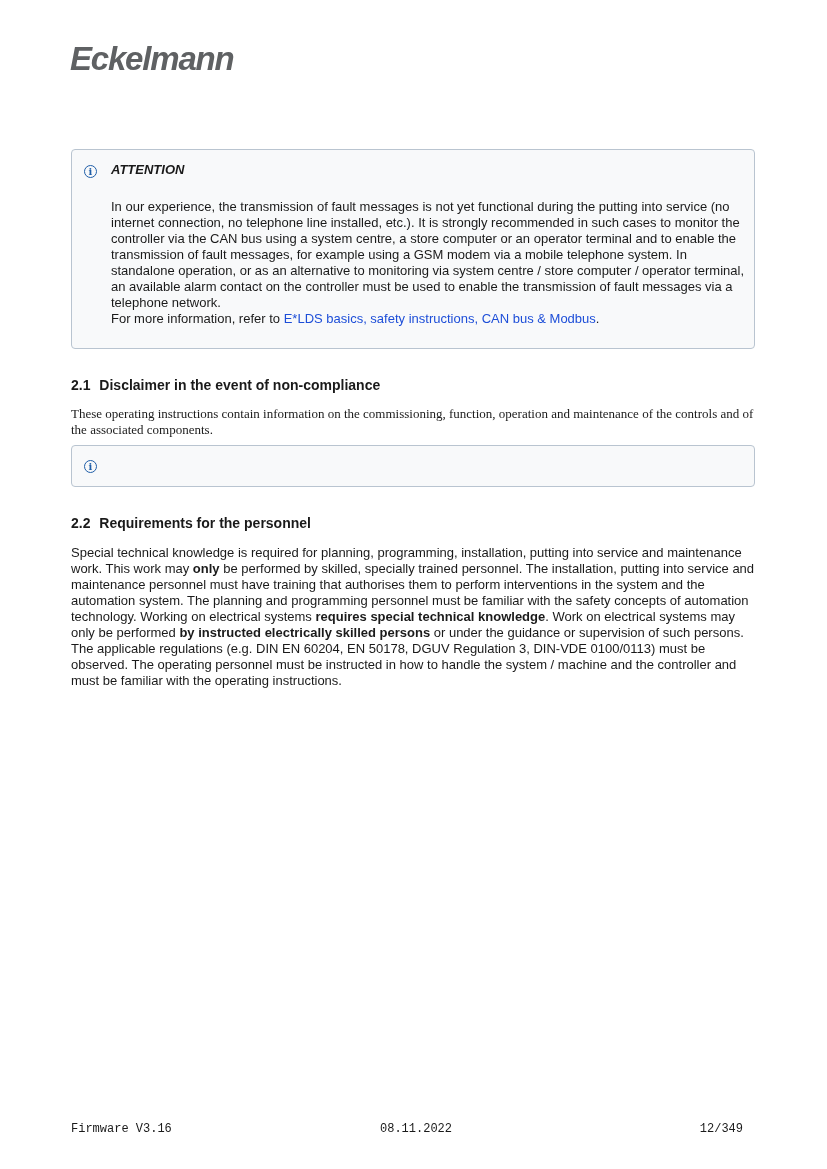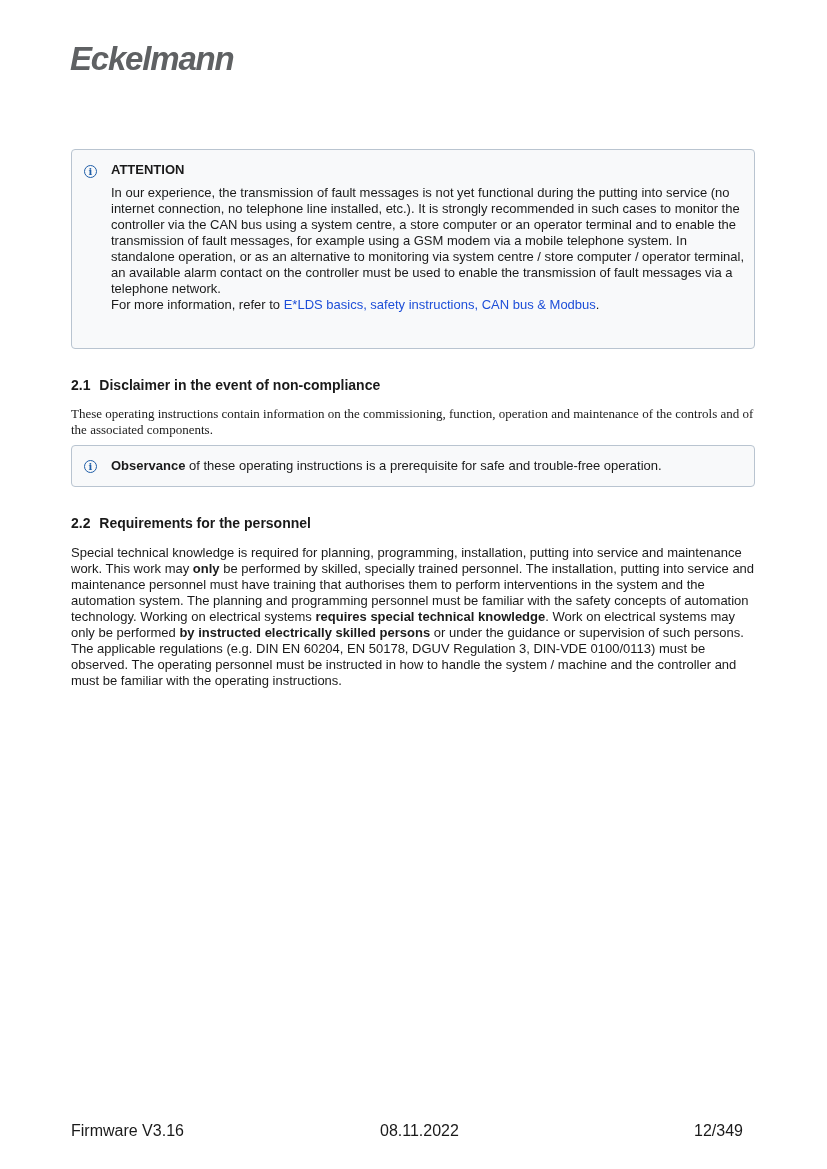--- a/index.html
+++ b/index.html
@@ -27,38 +27,38 @@
     font-family: "DejaVu Serif", serif;
   }
   .note-attention .info-icon { left: 12px; top: 15px; }
   .note-observance .info-icon { left: 12px; top: 14px; }
   .note-body {
     position: absolute; left: 39px; right: 10px;
     font-size: 13px; line-height: 16px;
   }
   .note-attention .note-body { top: 12px; }
   .note-observance .note-body { top: 12px; }
-  .note-title { font-weight: 700; margin-bottom: 7px; }
+  .note-title { font-weight: 700; margin-bottom: 21px; font-style: italic; }
   .note-subtitle { font-weight: 700; }
   .link { color: #1d4ed8; text-decoration: none; }
   h2 {
     position: absolute; left: 71px; margin: 0; font-size: 14px; font-weight: 700;
   }
   h2 .num { margin-right: 5px; }
   .h21 { top: 377px; }
   .h22 { top: 515px; }
   .para {
     position: absolute; left: 71px; width: 690px; margin: 0;
     font-size: 13px; line-height: 16px;
   }
   .p21 { top: 406px; font-family: Liberation Serif, serif; }
   .p22 { top: 545px; }
   b { font-weight: 700; }
   .footer {
-    position: absolute; top: 1122px; font-size: 16px; color: #1a1a1a;
+    position: absolute; top: 1122px; font-size: 12px; color: #1a1a1a; font-family: Liberation Mono, monospace;
   }
   .f-left { left: 71px; }
   .f-center { left: 380px; }
   .f-right { right: 84px; }
 </style>
 </head>
 <body>
 
 <div class="logo">Eckelmann</div>
 
@@ -69,21 +69,20 @@
     <div>In our experience, the transmission of fault messages is not yet functional during the putting into service (no internet connection, no telephone line installed, etc.). It is strongly recommended in such cases to monitor the controller via the CAN bus using a system centre, a store computer or an operator terminal and to enable the transmission of fault messages, for example using a GSM modem via a mobile telephone system. In standalone operation, or as an alternative to monitoring via system centre / store computer / operator terminal, an available alarm contact on the controller must be used to enable the transmission of fault messages via a telephone network.</div>
     <div><span>For more information, refer to </span><a class="link" href="#">E*LDS basics, safety instructions, CAN bus &amp; Modbus</a><span>.</span></div>
   </div>
 </div>
 
 <h2 class="h21"><span class="num">2.1</span> <span>Disclaimer in the event of non-compliance</span></h2>
 <p class="para p21">These operating instructions contain information on the commissioning, function, operation and maintenance of the controls and of the associated components.</p>
 
 <div class="note note-observance">
   <span class="info-icon">i</span>
-  <div class="note-body"><b>Observance</b><span> of these operating instructions is a prerequisite for safe and trouble-free operation.</span></div>
 </div>
 
 <h2 class="h22"><span class="num">2.2</span> <span>Requirements for the personnel</span></h2>
 <p class="para p22"><span>Special technical knowledge is required for planning, programming, installation, putting into service and maintenance work. This work may </span><b>only</b><span> be performed by skilled, specially trained personnel. The installation, putting into service and maintenance personnel must have training that authorises them to perform interventions in the system and the automation system. The planning and programming personnel must be familiar with the safety concepts of automation technology. Working on electrical systems </span><b>requires special technical knowledge</b><span>. Work on electrical systems may only be performed </span><b>by instructed electrically skilled persons</b><span> or under the guidance or supervision of such persons. The applicable regulations (e.g. DIN EN 60204, EN 50178, DGUV Regulation 3, DIN-VDE 0100/0113) must be observed. The operating personnel must be instructed in how to handle the system / machine and the controller and must be familiar with the operating instructions.</span></p>
 
 <div class="footer f-left">Firmware V3.16</div>
 <div class="footer f-center">08.11.2022</div>
 <div class="footer f-right">12/349</div>
 
 </body></html>

